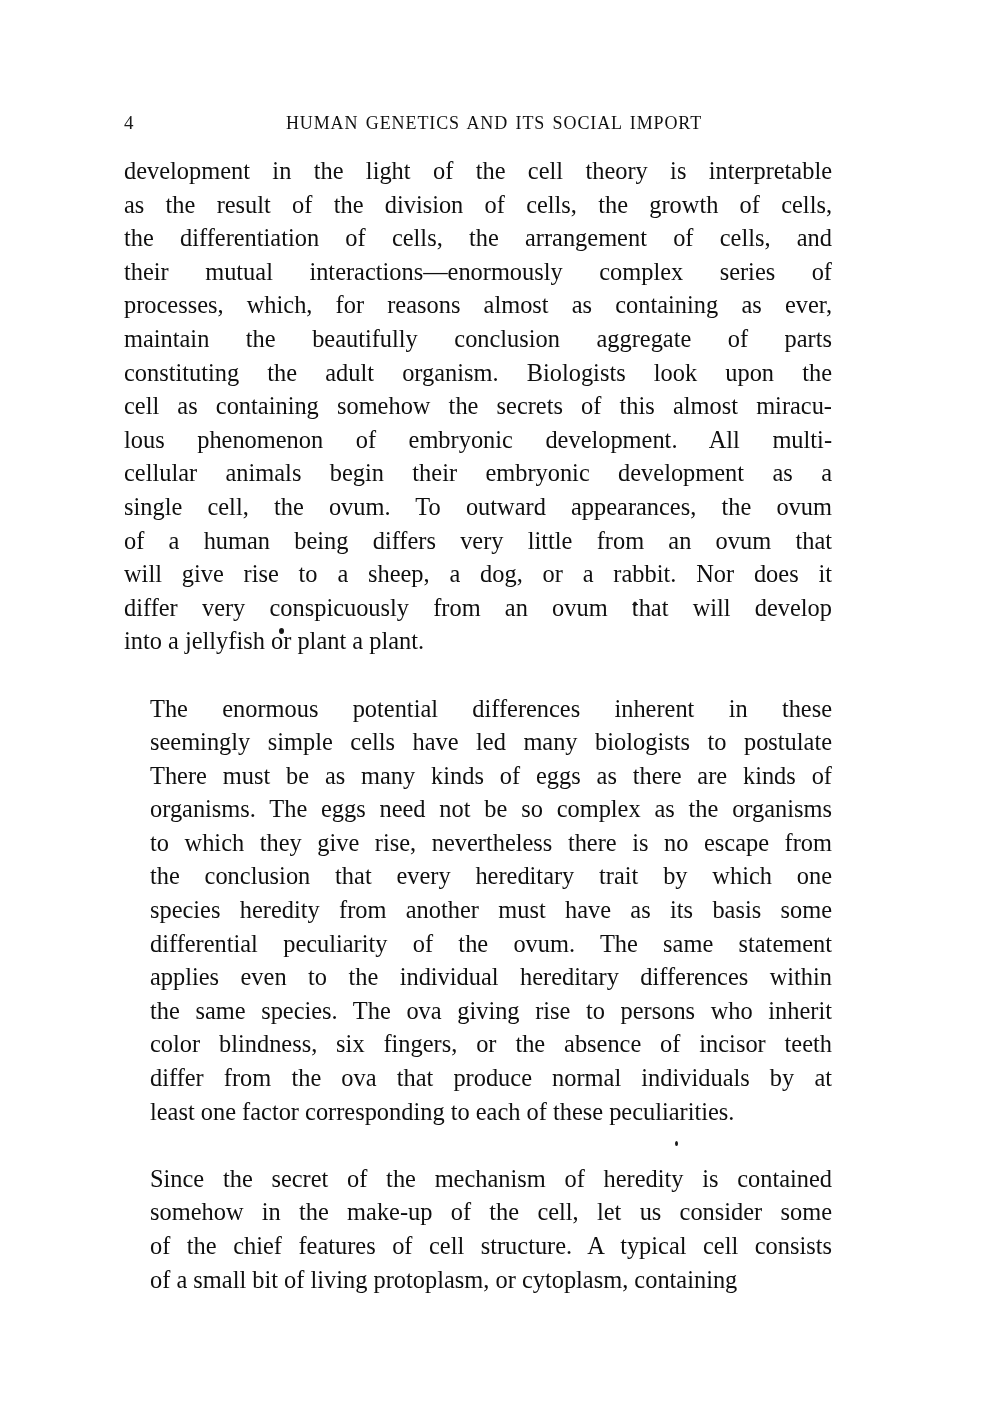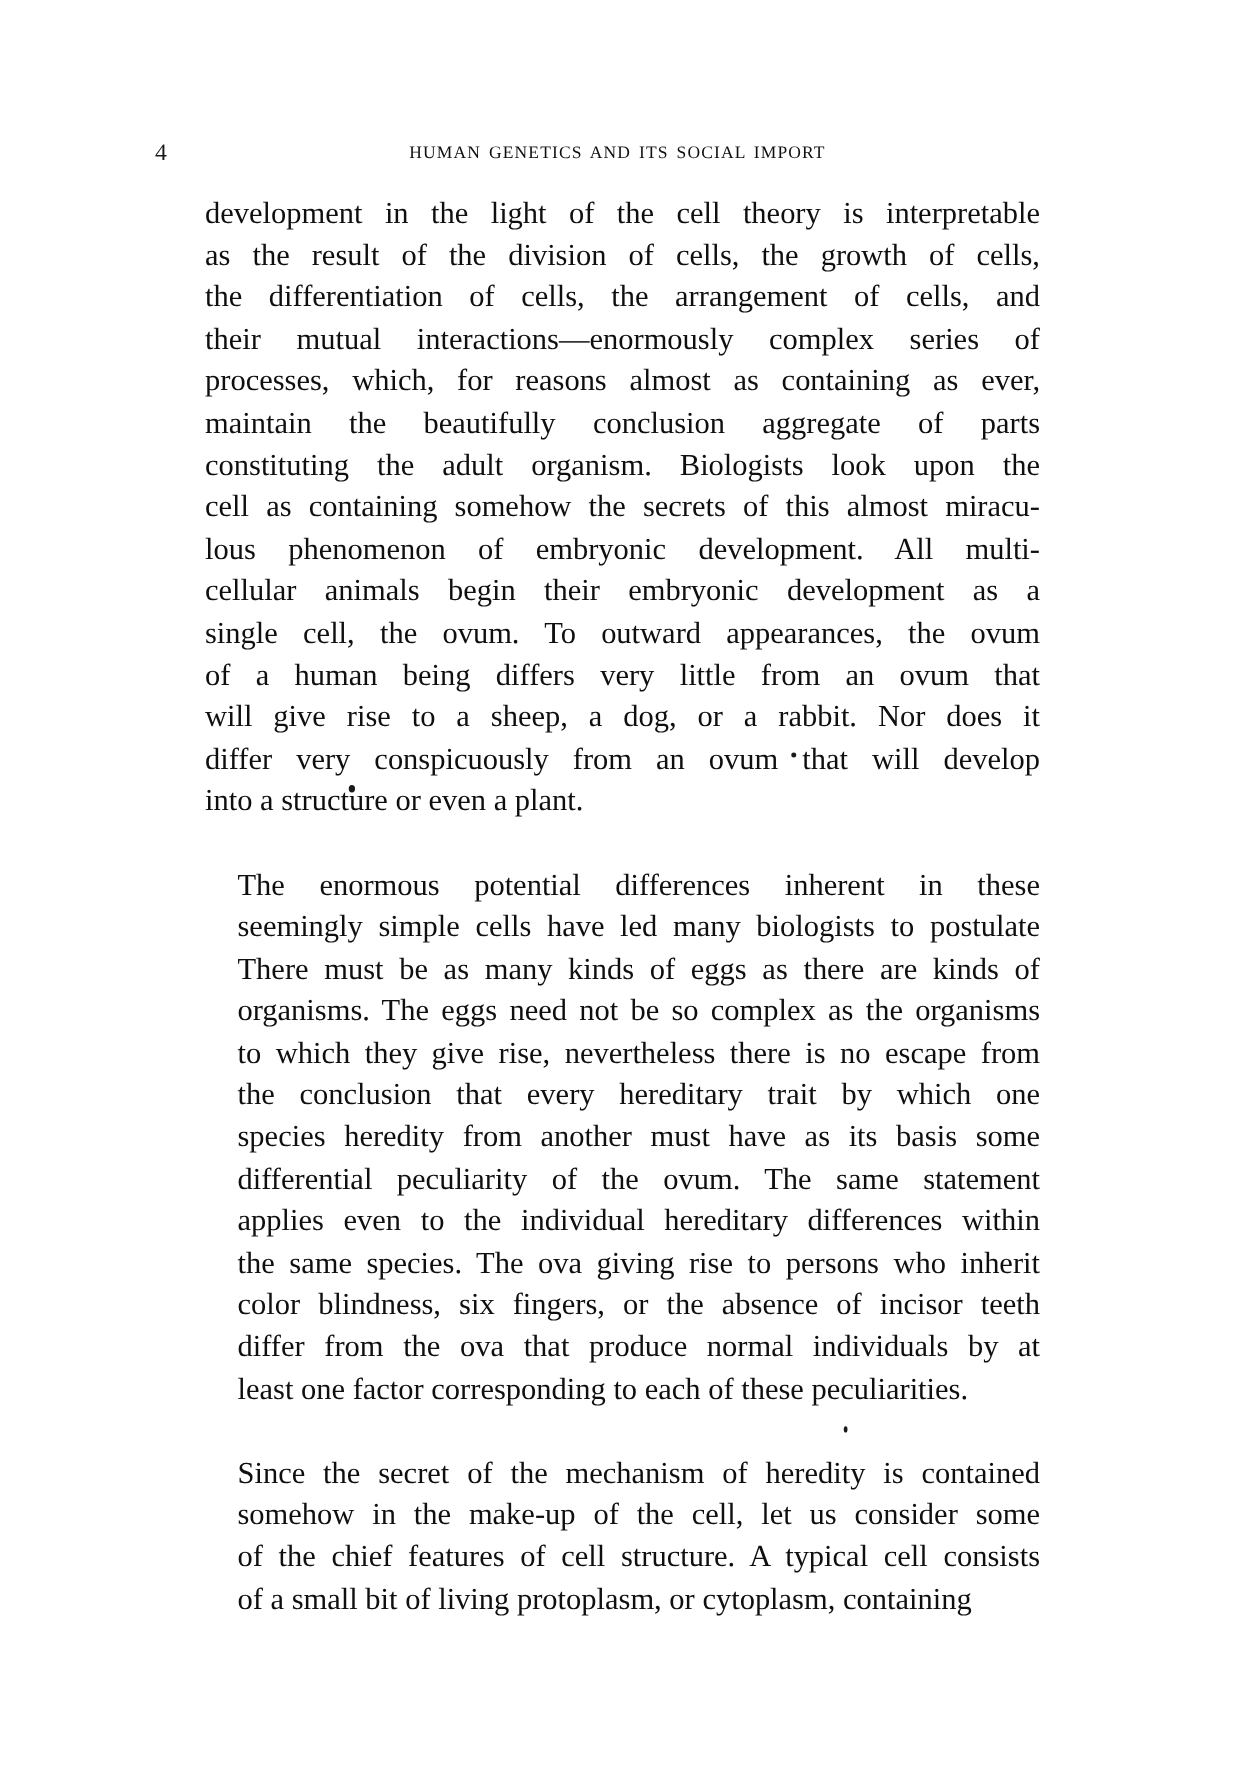--- a/index.html
+++ b/index.html
@@ -41,21 +41,21 @@
     color: #1a1a1a;
     text-align: left;
   }
 
   .head-title {
     position: absolute;
     left: 46px;
     top: 0;
     width: 648px;
     text-align: center;
-    font-size: 14px;
+    font-size: 18px;
     line-height: 34px;
     letter-spacing: 0.9px;
     word-spacing: 2px;
     color: #101010;
   }
 
   
   .textblock {
     position: absolute;
     left: 124px;
@@ -83,21 +83,20 @@
     display: inline-block;
     width: 100%;
   }
 
   
   .para .jline {
     display: block;
     text-align: justify;
     text-align-last: justify;
     white-space: nowrap;
-    margin-left: 40px;
   }
 
   .para .jline.last {
     text-align-last: left;
   }
 
   
   .speck {
     position: absolute;
     background: #1a1a1a;
@@ -128,21 +127,21 @@
         <span class="jline">processes, which, for reasons almost as containing as ever,</span>
         <span class="jline">maintain the beautifully conclusion aggregate of parts</span>
         <span class="jline">constituting the adult organism. Biologists look upon the</span>
         <span class="jline">cell as containing somehow the secrets of this almost miracu-</span>
         <span class="jline">lous phenomenon of embryonic development. All multi-</span>
         <span class="jline">cellular animals begin their embryonic development as a</span>
         <span class="jline">single cell, the ovum. To outward appearances, the ovum</span>
         <span class="jline">of a human being differs very little from an ovum that</span>
         <span class="jline">will give rise to a sheep, a dog, or a rabbit. Nor does it</span>
         <span class="jline">differ very conspicuously from an ovum that will develop</span>
-        <span class="jline last">into a structure or even a plant.</span>
+        <span class="jline last">into a jellyfish or plant a plant.</span>
       </p>
       <p class="para indent">
         <span class="jline" style="text-indent: 26px;">The enormous potential differences inherent in these</span>
         <span class="jline">seemingly simple cells have led many biologists to postulate</span>
         <span class="jline">There must be as many kinds of eggs as there are kinds of</span>
         <span class="jline">organisms. The eggs need not be so complex as the organisms</span>
         <span class="jline">to which they give rise, nevertheless there is no escape from</span>
         <span class="jline">the conclusion that every hereditary trait by which one</span>
         <span class="jline">species heredity from another must have as its basis some</span>
         <span class="jline">differential peculiarity of the ovum. The same statement</span>

